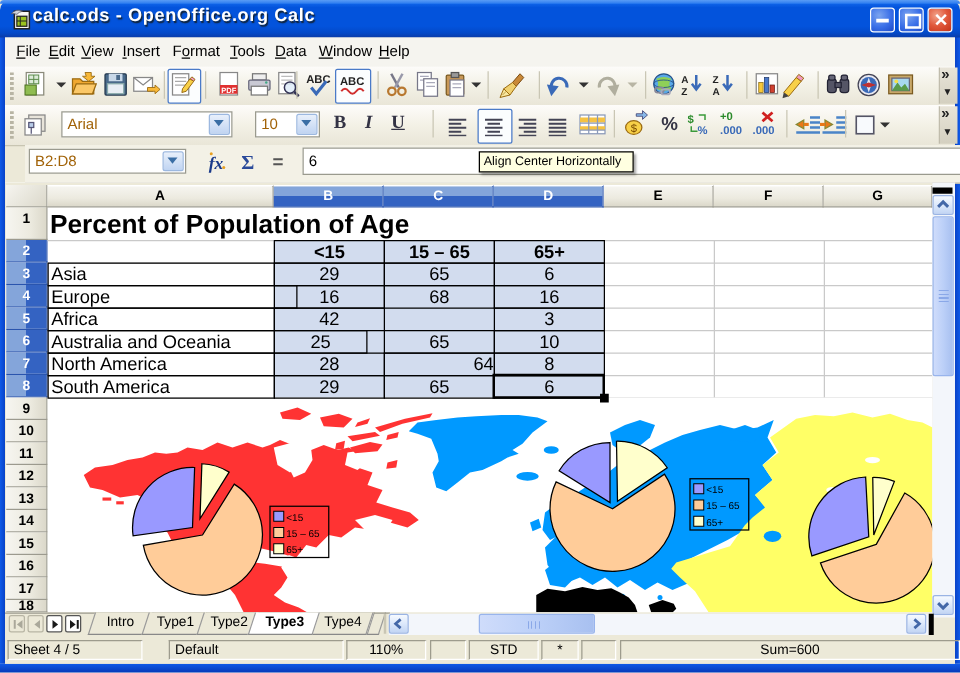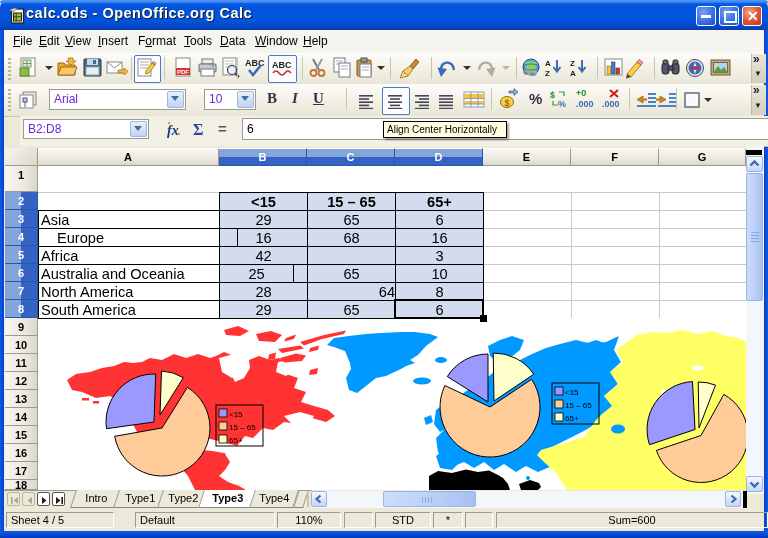--- a/index.html
+++ b/index.html
@@ -24,21 +24,21 @@
 
 #tb1{left:4px;top:53px;width:760px;height:31px;background:linear-gradient(180deg,#fdfcfa 0%,#f3f1e6 50%,#e9e6d8 100%);border-bottom:1px solid #d8d4c4;}
 #tb2{left:4px;top:84px;width:760px;height:32px;background:linear-gradient(180deg,#fdfcfa 0%,#f3f1e6 50%,#e9e6d8 100%);border-bottom:1px solid #c8c5b2;}
 .grip{position:absolute;left:4px;top:5px;width:5px;height:22px;background:repeating-linear-gradient(180deg,#b8b5a4 0 2px,transparent 2px 4px);width:3px;}
 .tsep{position:absolute;top:4px;width:1px;height:22px;background:#c9c6b4;}
 .ticon{position:absolute;top:4px;width:22px;height:22px;}
 .ticon svg{position:absolute;left:0;top:0;}
 .pressedbtn{position:absolute;border:1px solid #4a7ac8;border-radius:2px;background:#fbfdfe;}
 
 .combo{position:absolute;background:#fff;border:1px solid #9a9a8e;box-sizing:border-box;font-size:12px;}
-.combo .cv{position:absolute;left:4px;top:2px;color:#6d28d9;}
+.combo .cv{position:absolute;left:4px;top:2px;color:#a16207;}
 .cbtn{position:absolute;right:1px;top:1px;bottom:1px;width:15px;background:linear-gradient(180deg,#e8f0fb,#c0d4f2);border:1px solid #9cb8e0;border-radius:2px;}
 .cbtn:after{content:"";position:absolute;left:3px;top:4px;border-left:4px solid transparent;border-right:4px solid transparent;border-top:5px solid #3a6ea5;}
 
 #fbar{left:20px;top:116px;width:760px;height:30px;background:#f3f1e6;border-bottom:1px solid #b9b6a6;}
 
 #sheet{left:4px;top:146px;width:742px;height:344px;background:#fff;overflow:hidden;}
 .colhdr{position:absolute;top:2px;height:18px;box-sizing:border-box;background:linear-gradient(180deg,#f6f5f0 0%,#eceadf 60%,#dbd8ca 100%);border-right:1px solid #9c9a8e;border-bottom:1px solid #9c9a8e;border-top:1px solid #fff;color:#000;font-size:11px;font-weight:bold;text-align:center;line-height:16px;}
 .colhdr.sel{background:linear-gradient(180deg,#84a5da 0,#84a5da 50%,#3463c2 50%,#3463c2 100%);color:#fff;border-right:1px solid #2a55ae;border-bottom:1px solid #2a55ae;}
 .rowhdr{position:absolute;left:1px;width:33px;box-sizing:border-box;background:linear-gradient(90deg,#f6f5f0 0%,#eceadf 60%,#dbd8ca 100%);border-right:1px solid #9c9a8e;border-bottom:1px solid #9c9a8e;color:#000;font-size:11px;font-weight:bold;text-align:center;}
 .rowhdr.sel{background:linear-gradient(90deg,#84a5da 0,#84a5da 50%,#3463c2 50%,#3463c2 100%);color:#fff;border-right:1px solid #2a55ae;border-bottom:1px solid #2a55ae;}
@@ -588,28 +588,29 @@
         <text x="191" y="124.5" font-size="8" fill="#000" font-family="Liberation Sans">65+</text>
         <rect x="514" y="65" width="47" height="41" fill="none" stroke="#000"></rect>
         <rect x="517" y="69" width="8" height="8" fill="#9999ff" stroke="#000" stroke-width="0.8"></rect>
         <text x="527" y="76.5" font-size="8" fill="#000" font-family="Liberation Sans">&lt;15</text>
         <rect x="517" y="82" width="8" height="8" fill="#ffcc99" stroke="#000" stroke-width="0.8"></rect>
         <text x="527" y="89.5" font-size="8" fill="#000" font-family="Liberation Sans">15 – 65</text>
         <rect x="517" y="95" width="8" height="8" fill="#ffffcc" stroke="#000" stroke-width="0.8"></rect>
         <text x="527" y="102.5" font-size="8" fill="#000" font-family="Liberation Sans">65+</text>
       </svg>
 <div style="position:absolute;left:215px;top:46px;width:264px;height:126px;background:#d2dcee;"></div>
+<div class="cell" style="left:36px;top:21px;width:400px;height:25px;font-size:21px;font-weight:bold;line-height:25px;">Percent of Population of Age</div>
 <div class="cell" style="left:215px;top:46px;width:89px;height:19px;border-top:1px solid #000;border-right:1px solid #000;border-bottom:1px solid #000;border-left:1px solid #000;font-size:14.6px;text-align:center;font-weight:bold;line-height:18px;">&lt;15</div>
 <div class="cell" style="left:303px;top:46px;width:89px;height:19px;border-top:1px solid #000;border-right:1px solid #000;border-bottom:1px solid #000;border-left:1px solid #000;font-size:14.6px;text-align:center;font-weight:bold;line-height:18px;">15 – 65</div>
 <div class="cell" style="left:391px;top:46px;width:89px;height:19px;border-top:1px solid #000;border-right:1px solid #000;border-bottom:1px solid #000;border-left:1px solid #000;font-size:14.6px;text-align:center;font-weight:bold;line-height:18px;">65+</div>
 <div class="cell" style="left:34px;top:64px;width:182px;height:19px;border-top:1px solid #000;border-right:1px solid #000;border-bottom:1px solid #000;border-left:1px solid #000;font-size:14.6px;padding-left:2px;line-height:18px;">Asia</div>
 <div class="cell" style="left:215px;top:64px;width:89px;height:19px;border-top:1px solid #000;border-right:1px solid #000;border-bottom:1px solid #000;border-left:1px solid #000;font-size:14.6px;text-align:center;line-height:18px;">29</div>
 <div class="cell" style="left:303px;top:64px;width:89px;height:19px;border-top:1px solid #000;border-right:1px solid #000;border-bottom:1px solid #000;border-left:1px solid #000;font-size:14.6px;text-align:center;line-height:18px;">65</div>
 <div class="cell" style="left:391px;top:64px;width:89px;height:19px;border-top:1px solid #000;border-right:1px solid #000;border-bottom:1px solid #000;border-left:1px solid #000;font-size:14.6px;text-align:center;line-height:18px;">6</div>
-<div class="cell" style="left:34px;top:82px;width:200px;height:19px;border-top:1px solid #000;border-right:1px solid #000;border-bottom:1px solid #000;border-left:1px solid #000;font-size:14.6px;padding-left:18px;line-height:18px;">Europe</div>
+<div class="cell" style="left:34px;top:82px;width:200px;height:19px;border-top:1px solid #000;border-right:1px solid #000;border-bottom:1px solid #000;border-left:1px solid #000;font-size:14.6px;padding-left:2px;line-height:18px;">Europe</div>
 <div class="cell" style="left:215px;top:82px;width:89px;height:19px;border-top:1px solid #000;border-right:1px solid #000;border-bottom:1px solid #000;border-left:1px solid #000;font-size:14.6px;text-align:center;line-height:18px;">16</div>
 <div class="cell" style="left:303px;top:82px;width:89px;height:19px;border-top:1px solid #000;border-right:1px solid #000;border-bottom:1px solid #000;border-left:1px solid #000;font-size:14.6px;text-align:center;line-height:18px;">68</div>
 <div class="cell" style="left:391px;top:82px;width:89px;height:19px;border-top:1px solid #000;border-right:1px solid #000;border-bottom:1px solid #000;border-left:1px solid #000;font-size:14.6px;text-align:center;line-height:18px;">16</div>
 <div class="cell" style="left:34px;top:100px;width:182px;height:19px;border-top:1px solid #000;border-right:1px solid #000;border-bottom:1px solid #000;border-left:1px solid #000;font-size:14.6px;padding-left:2px;line-height:18px;">Africa</div>
 <div class="cell" style="left:215px;top:100px;width:89px;height:19px;border-top:1px solid #000;border-right:1px solid #000;border-bottom:1px solid #000;border-left:1px solid #000;font-size:14.6px;text-align:center;line-height:18px;">42</div>
 <div class="cell" style="left:391px;top:100px;width:89px;height:19px;border-top:1px solid #000;border-right:1px solid #000;border-bottom:1px solid #000;border-left:1px solid #000;font-size:14.6px;text-align:center;line-height:18px;">3</div>
 <div class="cell" style="left:34px;top:118px;width:182px;height:19px;border-top:1px solid #000;border-right:1px solid #000;border-bottom:1px solid #000;border-left:1px solid #000;font-size:14.6px;padding-left:2px;line-height:18px;">Australia and Oceania</div>
 <div class="cell" style="left:215px;top:118px;width:75px;height:19px;border-top:1px solid #000;border-right:1px solid #000;border-bottom:1px solid #000;border-left:1px solid #000;font-size:14.6px;text-align:center;line-height:18px;">25</div>
 <div class="cell" style="left:303px;top:118px;width:89px;height:19px;border-top:1px solid #000;border-right:1px solid #000;border-bottom:1px solid #000;border-left:1px solid #000;font-size:14.6px;text-align:center;line-height:18px;">65</div>
 <div class="cell" style="left:391px;top:118px;width:89px;height:19px;border-top:1px solid #000;border-right:1px solid #000;border-bottom:1px solid #000;border-left:1px solid #000;font-size:14.6px;text-align:center;line-height:18px;">10</div>

